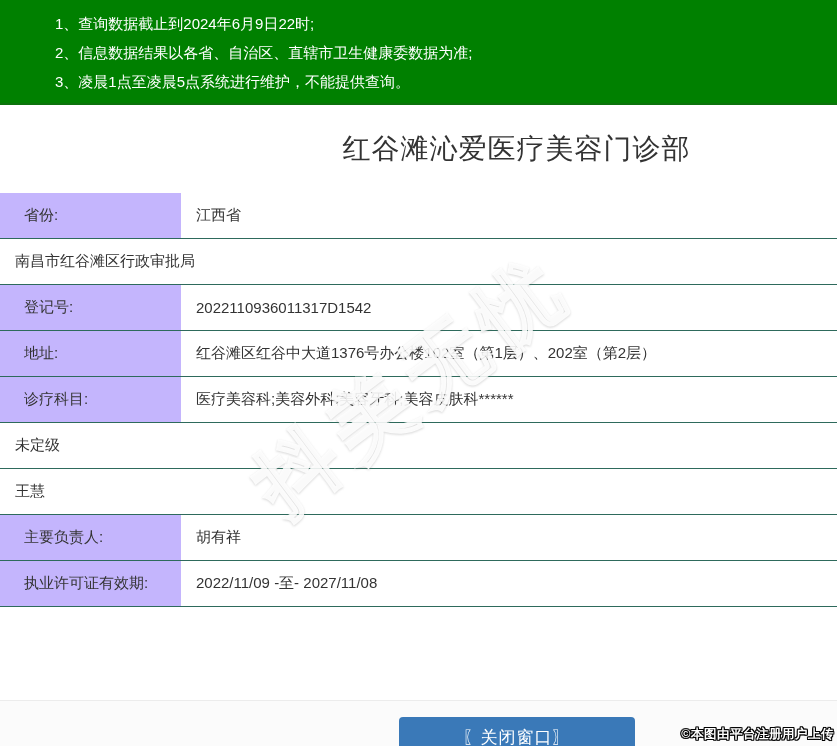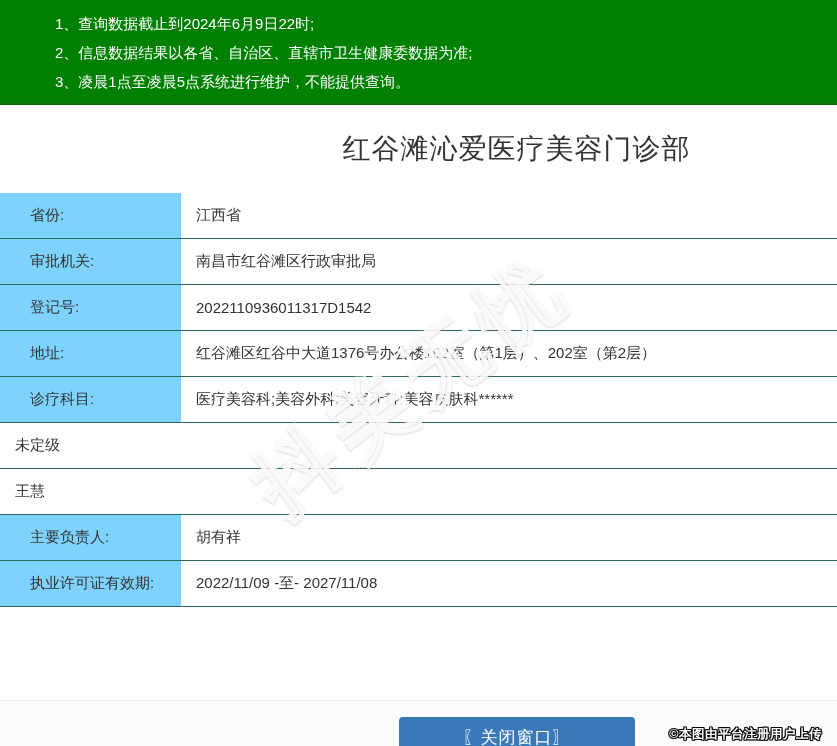--- a/index.html
+++ b/index.html
@@ -33,23 +33,23 @@
   
   .info-table{width:100%;}
   .row{
     display:flex;align-items:stretch;
     height:46px;box-sizing:border-box;
     border-bottom:1px solid #2e6a5c;
     font-size:15px;
   }
   .cell-label{
     width:181px;flex:0 0 181px;box-sizing:border-box;
-    background:#7dd3fc;
+    background:#c4b5fd;
     display:flex;align-items:center;
-    padding-left:30px;
+    padding-left:24px;
     color:#333333;
   }
   .cell-value{
     flex:1;display:flex;align-items:center;
     padding-left:15px;
     color:#333333;
   }
 
   
   .spacer{height:93px;}
@@ -68,21 +68,21 @@
 
   
   .watermark-svg{
     position:absolute;left:0;top:0;width:837px;height:746px;
     pointer-events:none;
     filter:drop-shadow(0 1px 1px rgba(110,110,110,0.30));
   }
 
   
   .credit{
-    position:absolute;right:15px;bottom:3px;
+    position:absolute;right:3px;bottom:3px;
     font-size:12.5px;font-weight:700;color:#ffffff;
     text-shadow:-1px -1px 0 #000,1px -1px 0 #000,-1px 1px 0 #000,1px 1px 0 #000,0 1px 0 #000,0 -1px 0 #000,1px 0 0 #000,-1px 0 0 #000;
     letter-spacing:0.5px;
   }
 </style>
 </head>
 <body>
 
 <div class="page">
 
@@ -95,21 +95,20 @@
   <div class="title-wrap">
     <h1 class="page-title">红谷滩沁爱医疗美容门诊部</h1>
   </div>
 
   <div class="info-table">
     <div class="row">
       <div class="cell-label">省份:</div>
       <div class="cell-value">江西省</div>
     </div>
     <div class="row">
-      <div class="cell-label">审批机关:</div>
       <div class="cell-value">南昌市红谷滩区行政审批局</div>
     </div>
     <div class="row">
       <div class="cell-label">登记号:</div>
       <div class="cell-value">2022110936011317D1542</div>
     </div>
     <div class="row">
       <div class="cell-label">地址:</div>
       <div class="cell-value">红谷滩区红谷中大道1376号办公楼102室（第1层）、202室（第2层）</div>
     </div>

